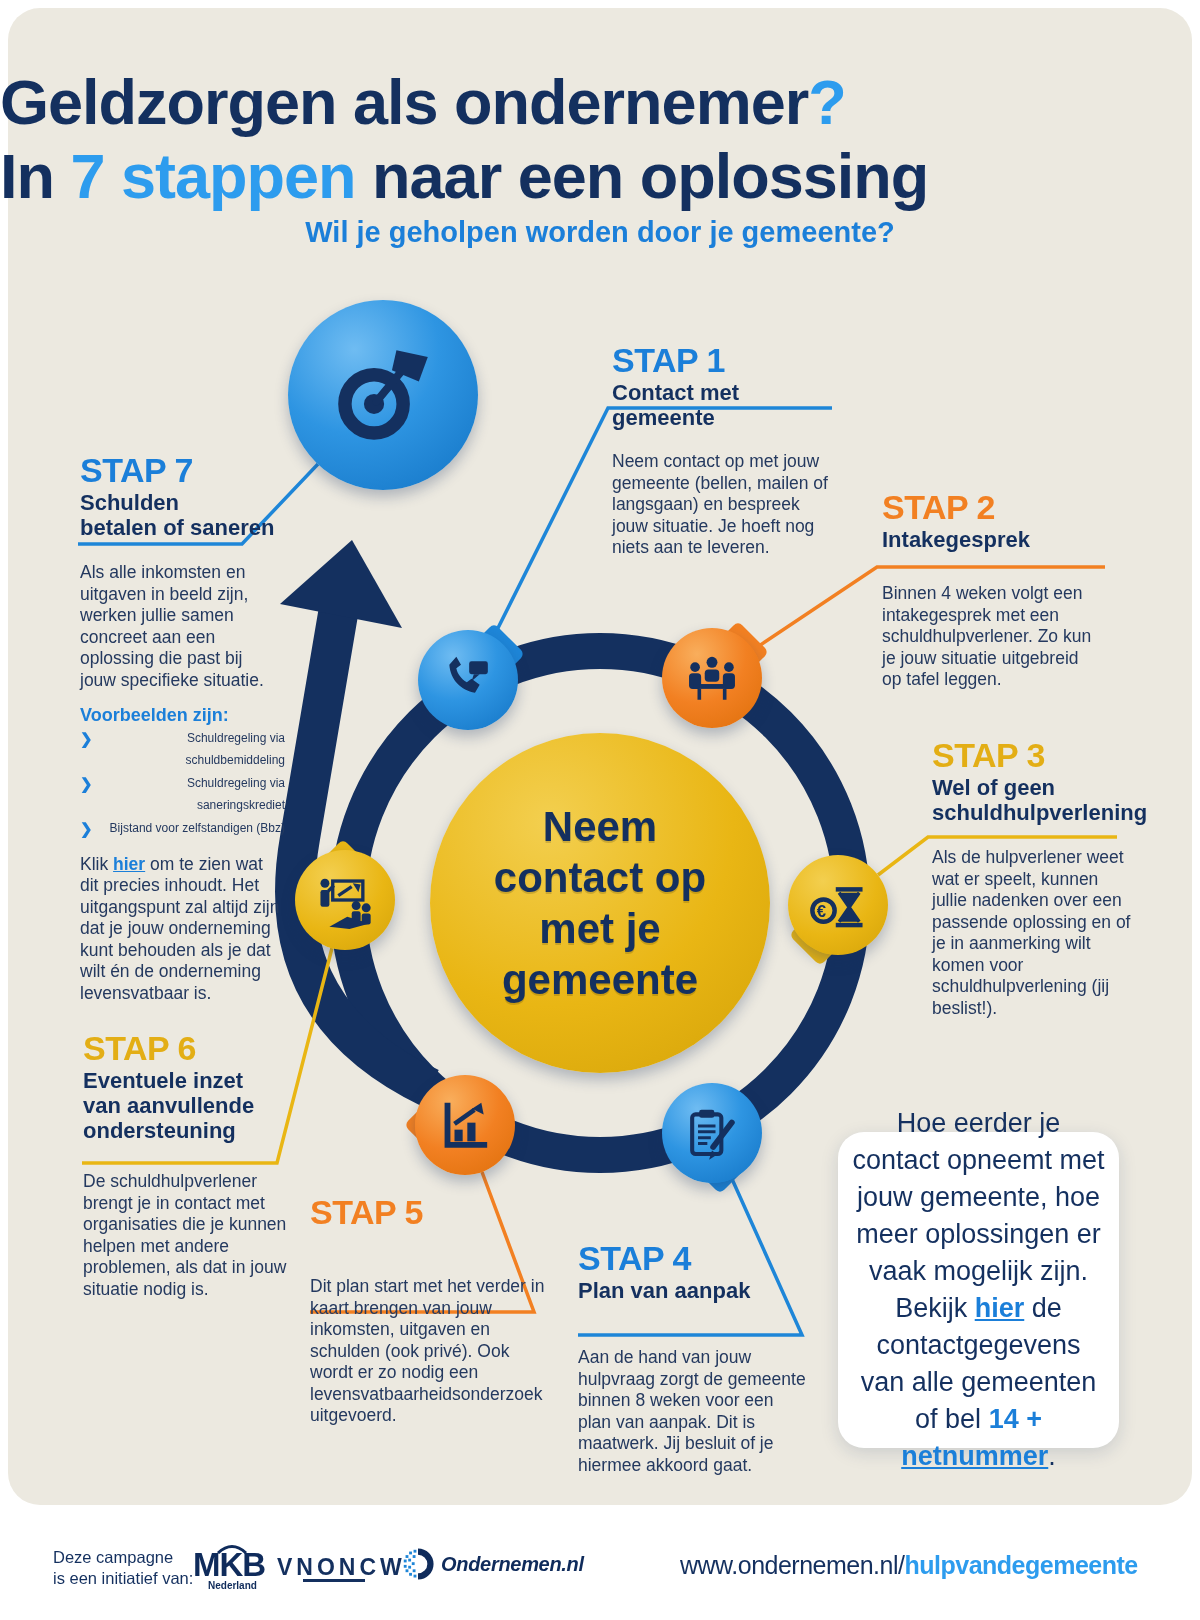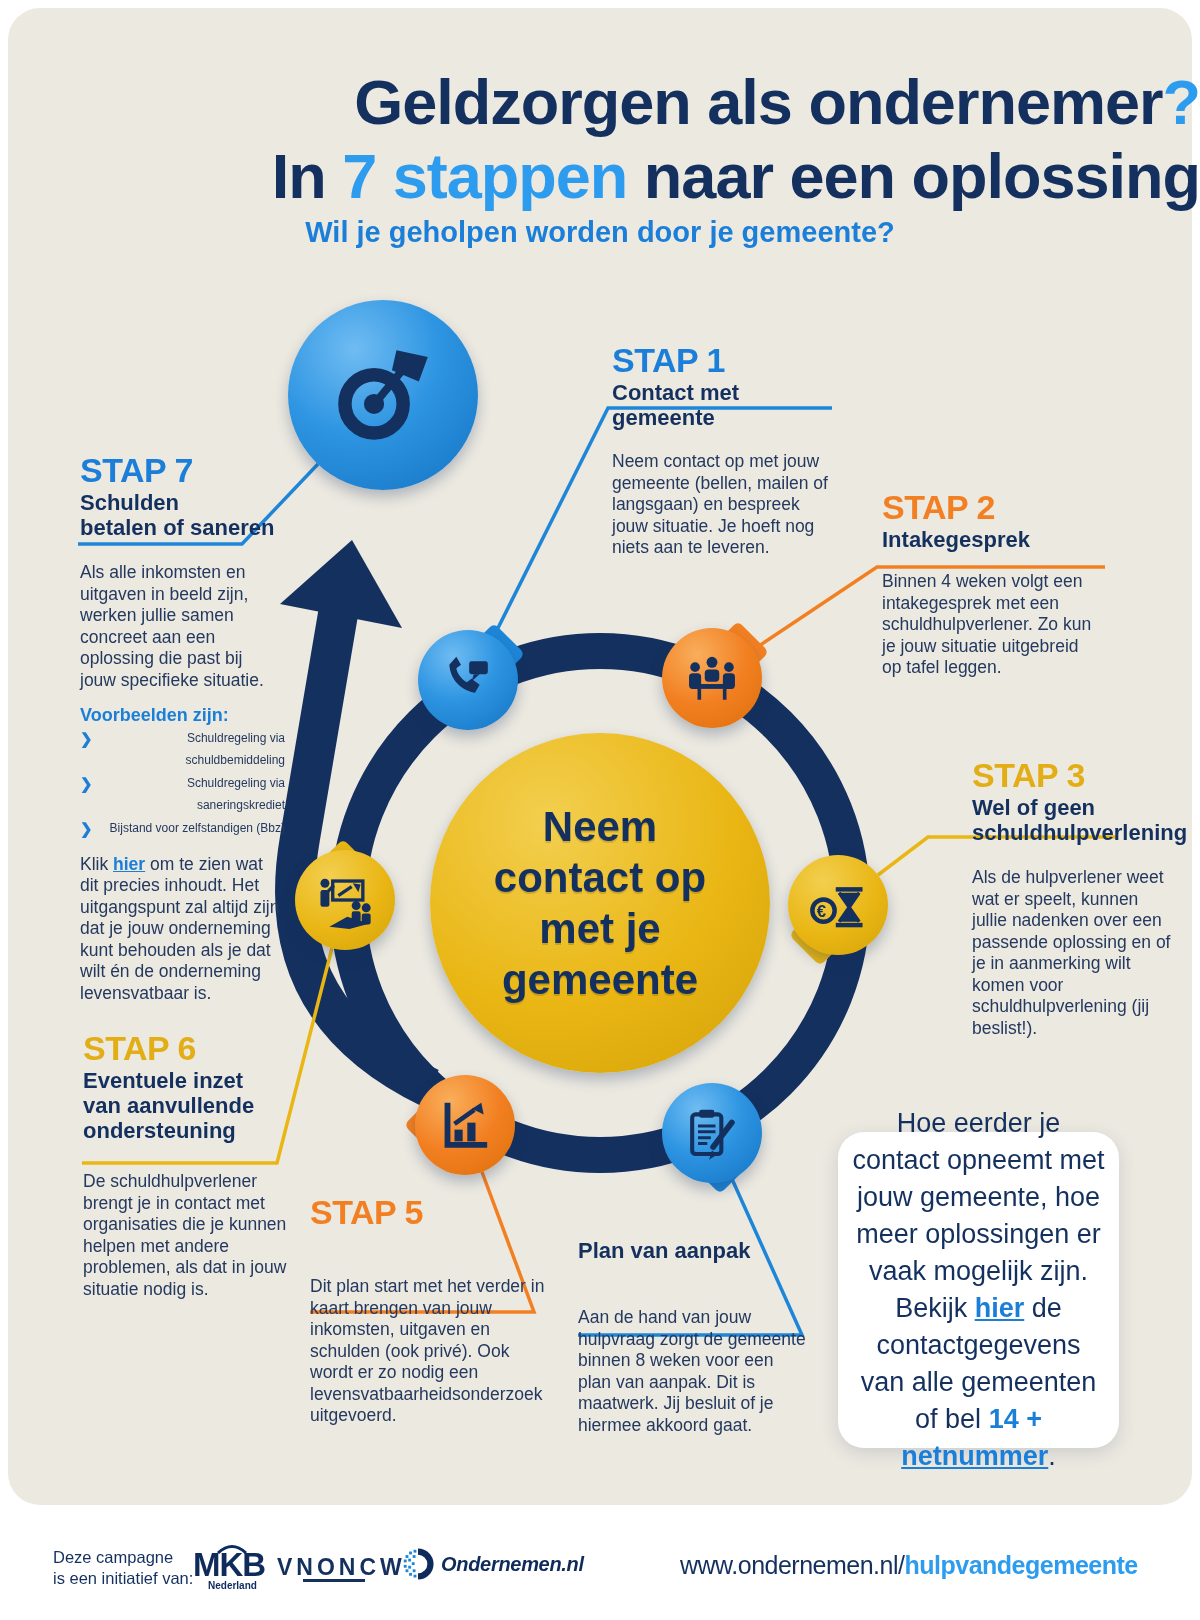--- a/index.html
+++ b/index.html
@@ -1,21 +1,21 @@
 <!DOCTYPE html>
 <html><head>
 <meta charset="utf-8">
 <style>
   html,body{margin:0;padding:0;background:#fff;}
   .canvas{position:relative;width:1200px;height:1620px;background:#fff;overflow:hidden;
           font-family:"Liberation Sans",sans-serif;}
   .card{position:absolute;left:8px;top:8px;width:1184px;height:1497px;background:#ECE9E0;border-radius:32px;}
 
   
-  .title{position:absolute;left:0;width:1200px;text-align:right;color:#14305F;
+  .title{position:absolute;left:0;width:1200px;text-align:left;color:#14305F;
          font-weight:800;font-size:63px;letter-spacing:-1px;z-index:5;}
   .t1{top:66px;} .t2{top:140px;}
   .accent{color:#2D9CEE;}
   .subtitle{position:absolute;top:216px;left:0;width:1200px;text-align:center;
             color:#1B7FD9;font-weight:700;font-size:29px;z-index:5;}
 
   
   .overlay{position:absolute;left:0;top:0;z-index:1;}
 
   
@@ -34,22 +34,22 @@
   .center-text{font-size:42px;font-weight:800;color:#14305F;text-align:center;
                line-height:1.22;white-space:pre-line;text-shadow:0 2px 0 rgba(0,0,0,.15);}
 
   
   .step{position:absolute;z-index:5;}
   .step-label{font-size:34px;font-weight:800;letter-spacing:-.5px;line-height:40px;}
   .c-blue{color:#1B7FD9;} .c-orange{color:#F28022;} .c-gold{color:#E3AE15;}
   .step-title{font-size:22px;font-weight:700;color:#14305F;line-height:25px;white-space:pre-line;}
   .step-body{font-size:17.5px;color:#24395F;line-height:21.5px;}
   #s1{left:612px;top:340px;width:230px;} #s1 .step-body{margin-top:21px;width:220px;}
-  #s2{left:882px;top:487px;width:230px;} #s2 .step-body{margin-top:19px;width:215px;}
-  #s3{left:932px;top:755px;width:210px;margin-left:40px;} #s3 .step-body{margin-top:22px;width:200px;}
+  #s2{left:882px;top:487px;width:230px;} #s2 .step-body{margin-top:31px;width:215px;}
+  #s3{left:932px;top:735px;width:210px;} #s3 .step-body{margin-top:22px;width:200px;}
   #s4{left:578px;top:1238px;width:240px;} #s4 .step-body{margin-top:44px;width:230px;}
   #s5{left:310px;top:1192px;width:240px;} #s5 .step-body{margin-top:44px;width:235px;}
   #s6{left:83px;top:1028px;width:215px;} #s6 .step-body{margin-top:28px;width:210px;}
   #s7{left:80px;top:450px;width:205px;} #s7 .step-body{margin-top:22px;width:200px;}
   .examples-title{margin-top:14px;font-size:18px;font-weight:700;color:#1B7FD9;}
   .example{display:flex;margin-top:2px;}
   .example .glyph{color:#1B7FD9;font-weight:800;width:22px;font-size:15px;line-height:21.5px;}
   .example .txt{font-size:12px;color:#24395F;line-height:21.5px;flex:1;text-align:right;}
   .klik{margin-top:14px;font-size:17.5px;color:#24395F;line-height:21.5px;}
   .link{color:#1B7FD9;font-weight:700;text-decoration:underline;cursor:pointer;}
@@ -199,20 +199,21 @@
     <div class="step-title">Intakegesprek</div>
     <div class="step-body">Binnen 4 weken volgt een intakegesprek met een schuldhulpverlener. Zo kun je jouw situatie uitgebreid op tafel leggen.</div>
   </div>
   <div class="step" id="s3">
     <div class="step-label c-gold">STAP 3</div>
     <div class="step-title">Wel of geen
 schuldhulpverlening</div>
     <div class="step-body">Als de hulpverlener weet wat er speelt, kunnen jullie nadenken over een passende oplossing en of je in aanmerking wilt komen voor schuldhulpverlening (jij beslist!).</div>
   </div>
   <div class="step" id="s4">
+    <div class="step-label c-blue">STAP 4</div>
     <div class="step-title">Plan van aanpak</div>
     <div class="step-body">Aan de hand van jouw hulpvraag zorgt de gemeente binnen 8 weken voor een plan van aanpak. Dit is maatwerk. Jij besluit of je hiermee akkoord gaat.</div>
   </div>
   <div class="step" id="s5">
     <div class="step-label c-orange">STAP 5</div>
     <div class="step-body">Dit plan start met het verder in kaart brengen van jouw inkomsten, uitgaven en schulden (ook privé). Ook wordt er zo nodig een levensvatbaarheidsonderzoek uitgevoerd.</div>
   </div>
   <div class="step" id="s6">
     <div class="step-label c-gold">STAP 6</div>
     <div class="step-title">Eventuele inzet

